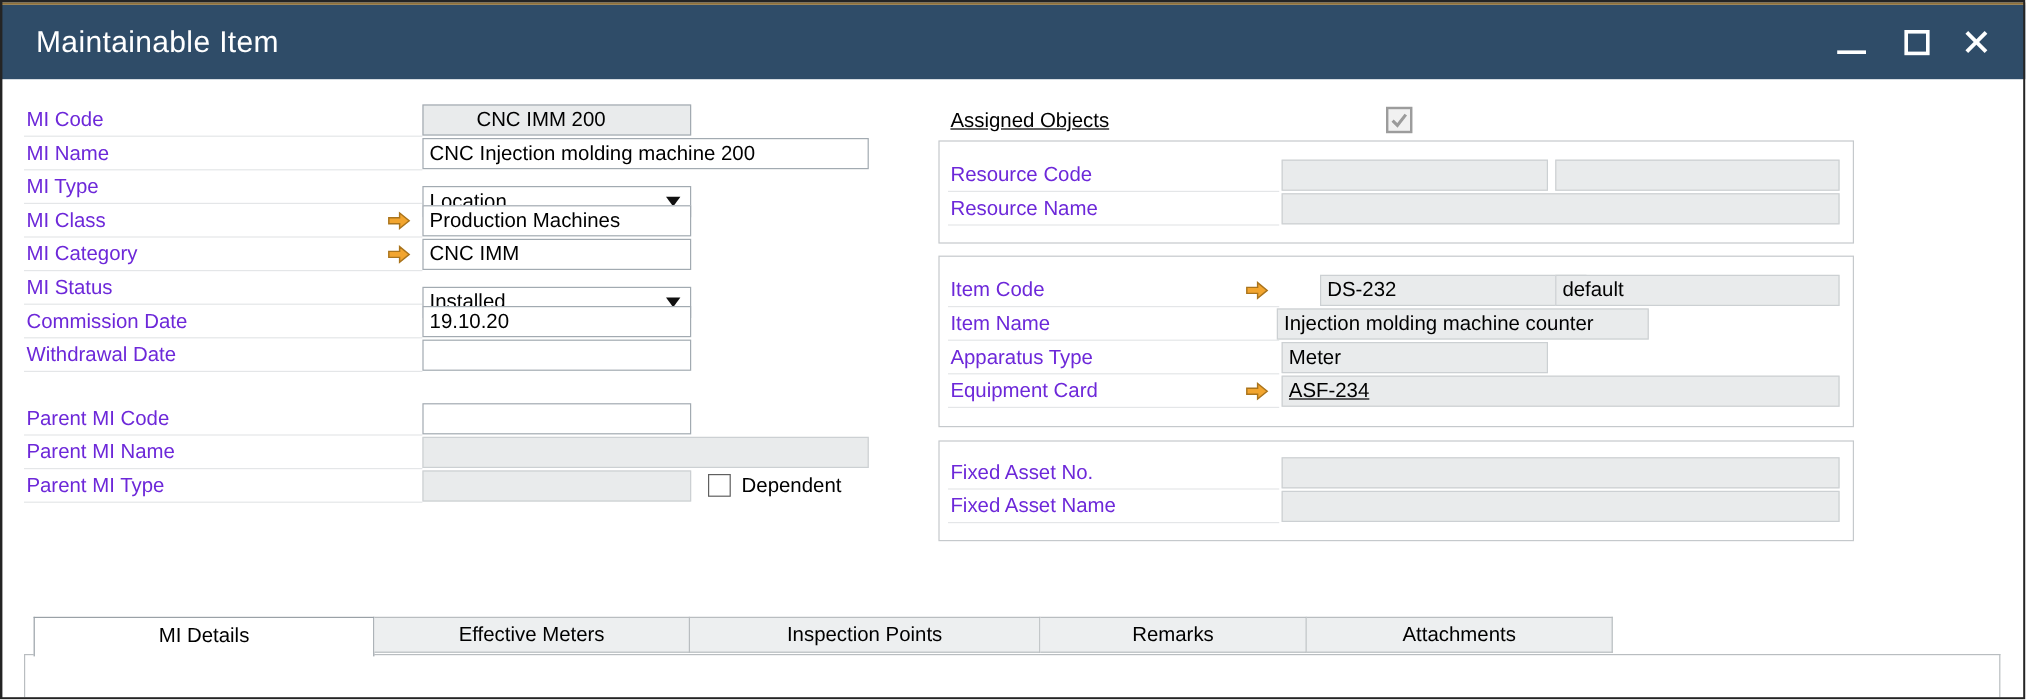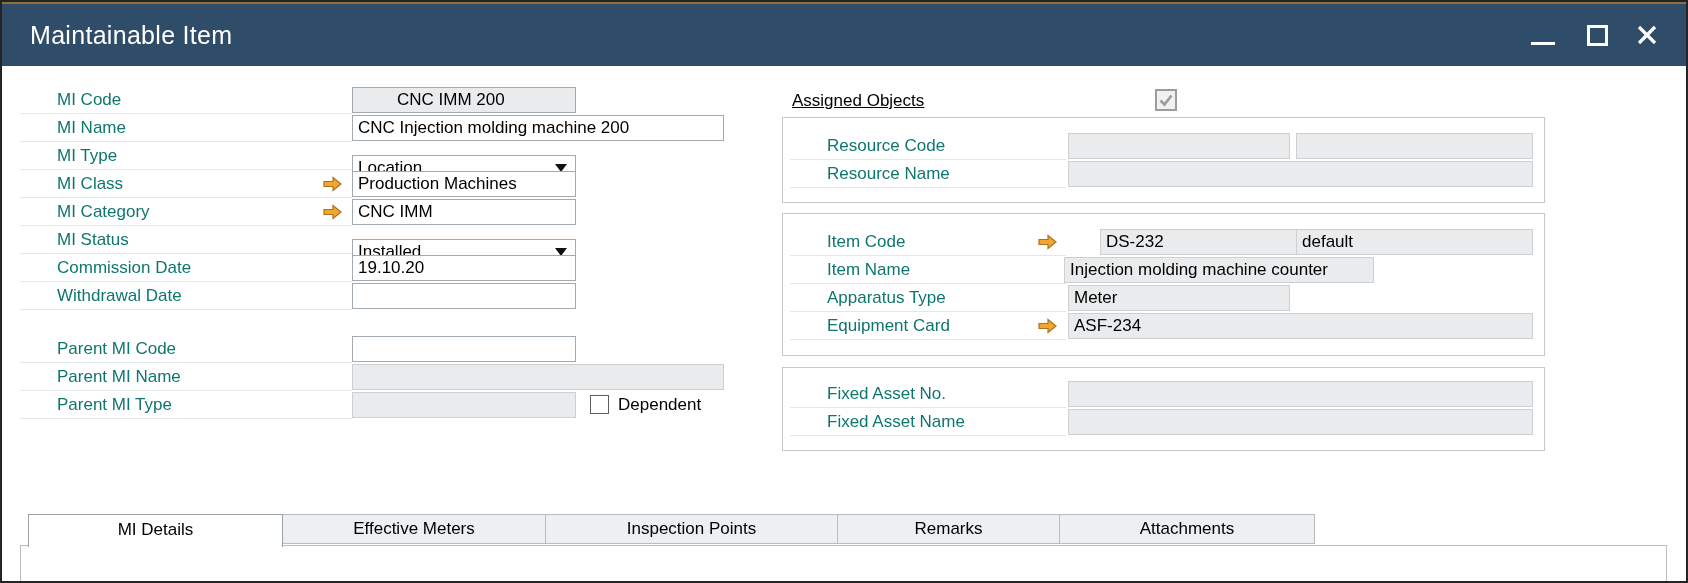--- a/index.html
+++ b/index.html
@@ -13,21 +13,21 @@
   .ctl-min { left:1524px; } .ctl-max { left:1578px; } .ctl-close { left:1628px; }
   .dash { width:24px; height:3px; background:#ffffff; margin-top:16px; }
   .sq { width:21px; height:21px; border:3px solid #ffffff; box-sizing:border-box; }
 
   
   .lrow { position:absolute; left:20px; width:712px; height:27px; }
   .rrow { position:absolute; left:790px; width:754px; height:27px; z-index:2; }
   .rowsep { position:absolute; top:26px; left:0; height:1px; background:#e4e6e8; }
   .lrow .rowsep { width:332px; }
   .rrow .rowsep { width:276px; }
-  .lbl { position:absolute; left:2px; top:0; line-height:26px; font-size:17px; color:#0f766e; white-space:nowrap;margin-left:35px; }
+  .lbl { position:absolute; left:2px; top:0; line-height:26px; font-size:17px; color:#6d28d9; white-space:nowrap; }
   .fld { position:absolute; top:0; height:26px; box-sizing:border-box; border:1px solid #a2aab1;
          background:#fff; font-family:inherit; font-size:17px; padding:0 5px; color:#000; }
   input.fld { outline:none; }
   .fld.dis { background:#e9ebec; }
   .fld.lightb { border-color:#ccd0d3; }
   .combo { display:flex; align-items:center; justify-content:space-between; background:#fff; cursor:pointer;margin-top:12px; }
   .cval { font-size:17px; }
   .tri { width:0; height:0; border-left:6px solid transparent; border-right:6px solid transparent; border-top:8px solid #101010; margin-right:3px; }
   .larrow { position:absolute; left:303px; top:5px; cursor:pointer; line-height:0; }
   .rarrow { position:absolute; left:248px; top:5px; cursor:pointer; line-height:0; }
@@ -214,39 +214,39 @@
   </div>
 
   <div class="rrow" style="top:313px">
     <div class="rowsep"></div>
     <span class="lbl">Equipment Card</span>
     <span class="rarrow">
       <svg width="20" height="16" viewBox="0 0 20 16">
           <polygon points="1,5.5 10,5.5 10,1.5 18,8 10,14.5 10,10.5 1,10.5" fill="#F2A52F" stroke="#AA741C" stroke-width="1.2"></polygon>
         </svg>
     </span>
-    <input class="fld dis lightb" style="left: 278px; width: 465px;" value="ASF-234">
+    <input class="fld dis lightb" style="left: 278px; width: 465px; text-decoration: underline;" value="ASF-234">
   </div>
 
   <div class="rrow" style="top:381px">
     <div class="rowsep"></div>
     <span class="lbl">Fixed Asset No.</span>
     <input class="fld dis lightb" style="left: 278px; width: 465px;" value="">
   </div>
 
   <div class="rrow" style="top:409px">
     <div class="rowsep"></div>
     <span class="lbl">Fixed Asset Name</span>
     <input class="fld dis lightb" style="left: 278px; width: 465px;" value="">
   </div>
 
   <div class="tabcontent"></div>
 
   <div class="tabstrip">
-    <div class="tab active first" style="width:255px">MI Details</div>
+    <div class="tab active first" style="width:284px">MI Details</div>
     <div class="tab" style="width:263px">Effective Meters</div>
     <div class="tab" style="width:292px">Inspection Points</div>
     <div class="tab" style="width:222px">Remarks</div>
     <div class="tab" style="width:255px">Attachments</div>
   </div>
 
   <div class="winborder"></div>
 </div>
 
 </body></html>

